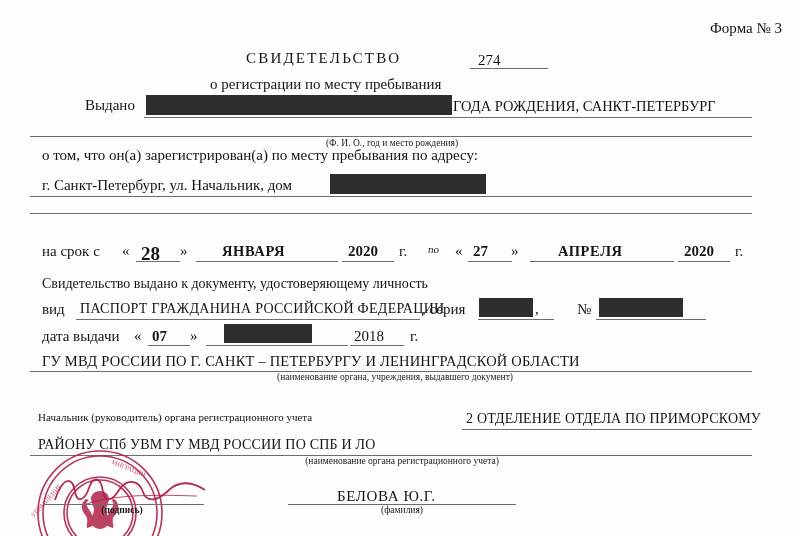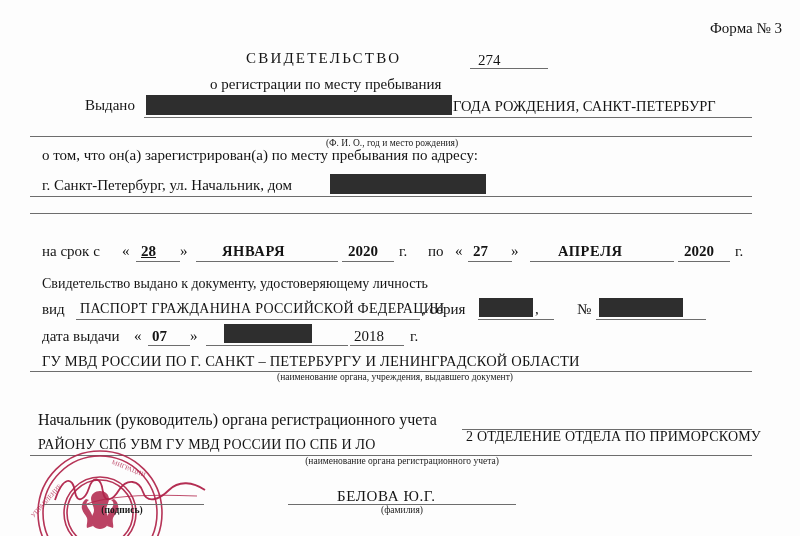--- a/index.html
+++ b/index.html
@@ -62,26 +62,26 @@
   #issued-label { left: 85px; top: 97px; font-size: 15px; }
   #issued-tail { left: 453px; top: 98px; font-size: 14.5px; }
 
   
   #about-line { left: 42px; top: 147px; font-size: 15px; }
   #address-line { left: 42px; top: 177px; font-size: 15px; }
 
   
   #term-prefix { left: 42px; top: 243px; font-size: 15px; }
   #q1 { left: 122px; top: 243px; font-size: 15px; }
-  #day-from { left: 141px; top: 243px; font-size: 15px; font-weight: bold; text-decoration: underline; }
+  #day-from { left: 141px; top: 243px; font-size: 19px; font-weight: bold; text-decoration: underline; }
   #q2 { left: 180px; top: 243px; font-size: 15px; }
   #month-from { left: 222px; top: 243px; font-size: 14.5px; font-weight: bold; letter-spacing: 0.6px;}
   #year-from { left: 348px; top: 243px; font-size: 15px; font-weight: bold; }
   #g1 { left: 399px; top: 243px; font-size: 15px; }
-  #po { left: 428px; top: 243px; font-size: 15px; }
+  #po { left: 428px; top: 243px; font-size: 11px; font-style: italic; }
   #q3 { left: 455px; top: 243px; font-size: 15px; }
   #day-to { left: 473px; top: 243px; font-size: 15px; font-weight: bold; }
   #q4 { left: 511px; top: 243px; font-size: 15px; }
   #month-to { left: 558px; top: 243px; font-size: 14.5px; font-weight: bold; letter-spacing: 0.6px;}
   #year-to { left: 684px; top: 243px; font-size: 15px; font-weight: bold; }
   #g2 { left: 735px; top: 243px; font-size: 15px; }
 
   
   #cert-issued-to { left: 42px; top: 276px; font-size: 14px; }
   #vid-label { left: 42px; top: 301px; font-size: 15px; }
@@ -92,22 +92,22 @@
 
   #date-label { left: 42px; top: 328px; font-size: 15px; }
   #q5 { left: 134px; top: 328px; font-size: 15px; }
   #day-issue { left: 152px; top: 328px; font-size: 15px; font-weight: bold; }
   #q6 { left: 190px; top: 328px; font-size: 15px; }
   #year-issue { left: 354px; top: 328px; font-size: 15px; }
   #g3 { left: 410px; top: 328px; font-size: 15px; }
   #organ-line { left: 42px; top: 353px; font-size: 14.5px; letter-spacing: 0.2px; }
 
   
-  #chief-label { left: 38px; top: 411px; font-size: 16px; }
-  #chief-org-1 { left: 466px; top: 411px; font-size: 14px; letter-spacing: 0.2px; margin-top: 18px; }
+  #chief-label { left: 38px; top: 411px; font-size: 11px; }
+  #chief-org-1 { left: 466px; top: 411px; font-size: 14px; letter-spacing: 0.2px; }
   #chief-org-2 { left: 38px; top: 437px; font-size: 14px; letter-spacing: 0.2px; }
 
   
   #surname { left: 337px; top: 488px; font-size: 15px; letter-spacing: 0.6px; }
 
   
   #signature {
     position: absolute;
     left: 47px; top: 470px;
     width: 170px; height: 40px;

